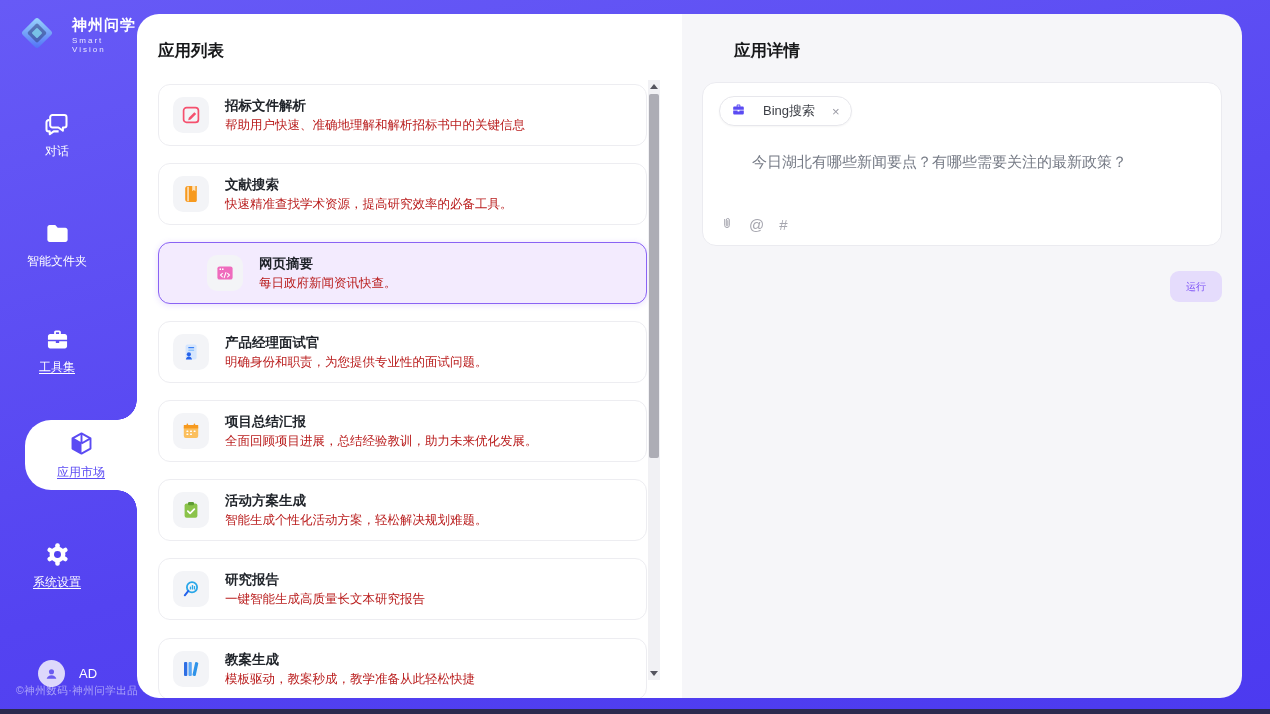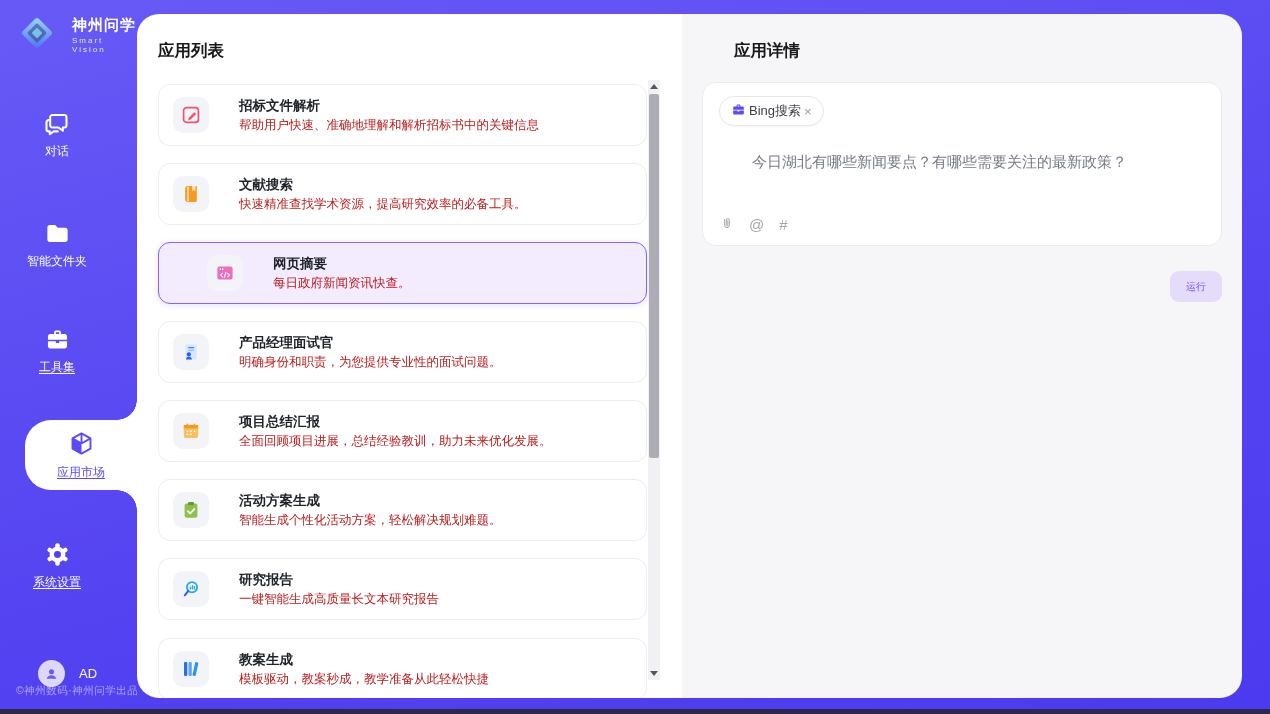--- a/index.html
+++ b/index.html
@@ -31,37 +31,37 @@
 
   
   .content{position:absolute;left:137px;top:14px;width:1105px;height:684px;border-radius:22px;overflow:hidden;display:flex;}
   .list-pane{position:relative;width:545px;background:#fff;}
   .detail-pane{position:relative;flex:1;background:#f6f6f9;}
   .pane-title{position:absolute;top:26px;font-size:16.5px;font-weight:700;color:#17181a;margin:0;}
   .list-pane .pane-title{left:21px;} .detail-pane .pane-title{left:18px;margin-left:34px;}
 
   
   .app-card{position:absolute;left:21px;width:489px;height:62px;background:#fff;border:1px solid #ededf1;border-radius:12px;
-    display:flex;align-items:center;padding:0 14px;gap:30px;cursor:pointer;}
+    display:flex;align-items:center;padding:0 14px;gap:16px;cursor:pointer;}
   .app-card.selected{background:#f3ebfe;border:1px solid #8a63f4;box-shadow:0 1px 6px rgba(122,74,243,.18);}
   .app-ic{width:36px;height:36px;border-radius:10px;background:#f3f4f7;display:flex;align-items:center;justify-content:center;flex:0 0 36px;}
   .app-txt{display:flex;flex-direction:column;gap:4px;min-width:0;}
   .app-name{font-size:13.5px;font-weight:700;color:#1f2329;line-height:1.15;}
   .app-desc{font-size:12.5px;color:#b91c1c;line-height:1.15;white-space:nowrap;}
 
   
   .sb-track{position:absolute;left:511px;top:66px;width:12px;height:600px;background:#f1f1f4;}
   .sb-thumb{position:absolute;left:1px;top:14px;width:10px;height:364px;background:#adadb5;border-radius:2px;cursor:pointer;}
   .sb-up,.sb-down{position:absolute;left:2px;width:0;height:0;border-left:4px solid transparent;border-right:4px solid transparent;cursor:pointer;}
   .sb-up{top:4px;border-bottom:5px solid #55555f;}
   .sb-down{bottom:4px;border-top:5px solid #55555f;}
 
   
   .detail-card{position:absolute;left:20px;top:68px;width:520px;height:164px;background:#fff;border:1px solid #ebebf0;border-radius:14px;}
-  .tool-tag{position:absolute;left:16px;top:13px;height:30px;display:inline-flex;align-items:center;gap:3px;
+  .tool-tag{position:absolute;left:16px;top:13px;height:30px;display:inline-flex;align-items:center;gap:17px;
     background:#fff;border:1px solid #e7e7ec;border-radius:16px;padding:0 11px;box-shadow:0 1px 2px rgba(0,0,0,.04);cursor:default;}
   .tool-tag .tg-lbl{font-size:13px;color:#3c3f46;}
   .tool-tag .tg-x{font-size:13px;color:#9a9aa4;cursor:pointer;line-height:1;}
   .prompt{position:absolute;left:17px;top:68px;width:480px;font-size:15px;color:#757a85;line-height:1.4;cursor:text;margin-left:32px;}
   .toolbar{position:absolute;left:17px;top:132px;display:flex;align-items:center;gap:15px;color:#a6a6af;font-size:15px;}
   .toolbar .tb{cursor:pointer;line-height:1;}
   .run-btn{position:absolute;left:488px;top:257px;width:52px;height:31px;background:#e5dcfc;border:none;border-radius:9px;
     color:#7b50f6;font-size:10px;font-family:inherit;cursor:pointer;display:flex;align-items:center;justify-content:center;}
 </style>
 </head>

